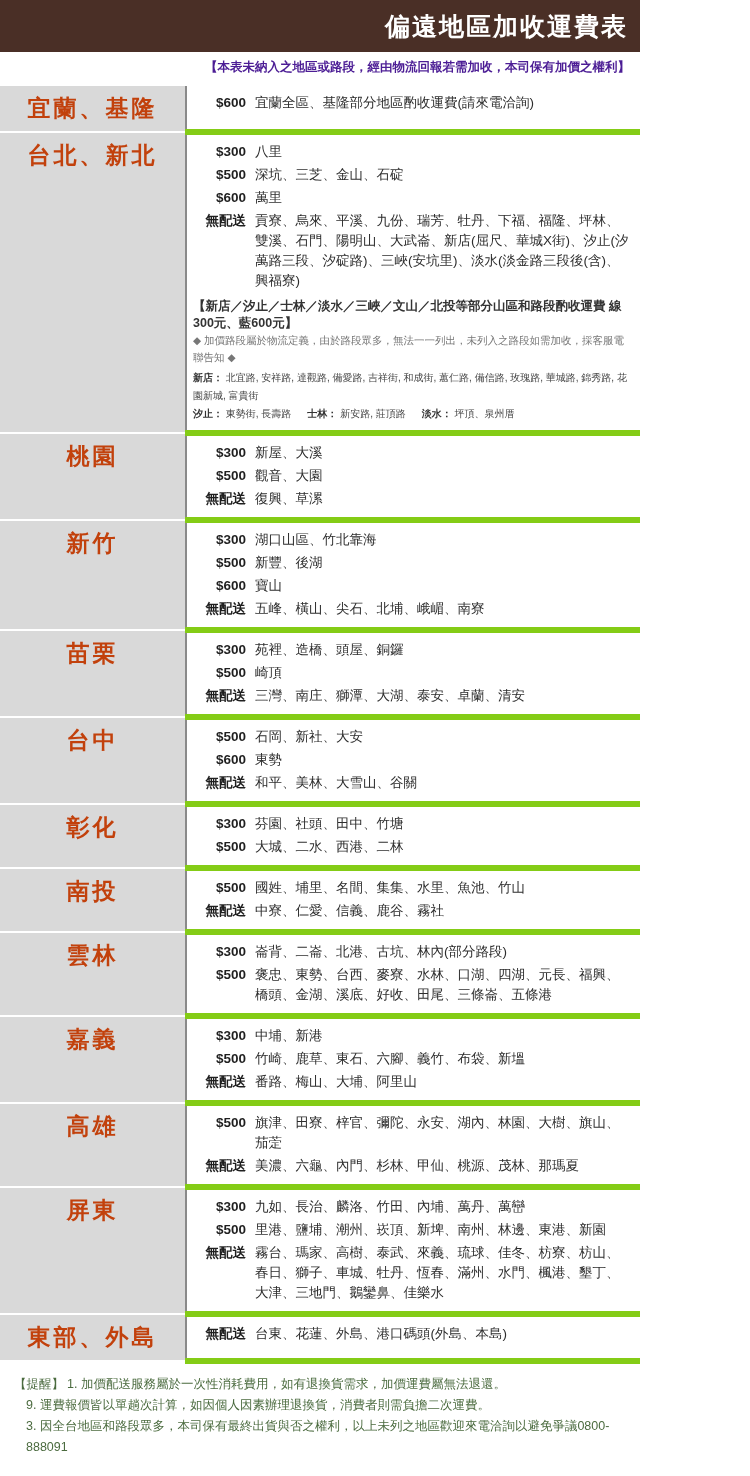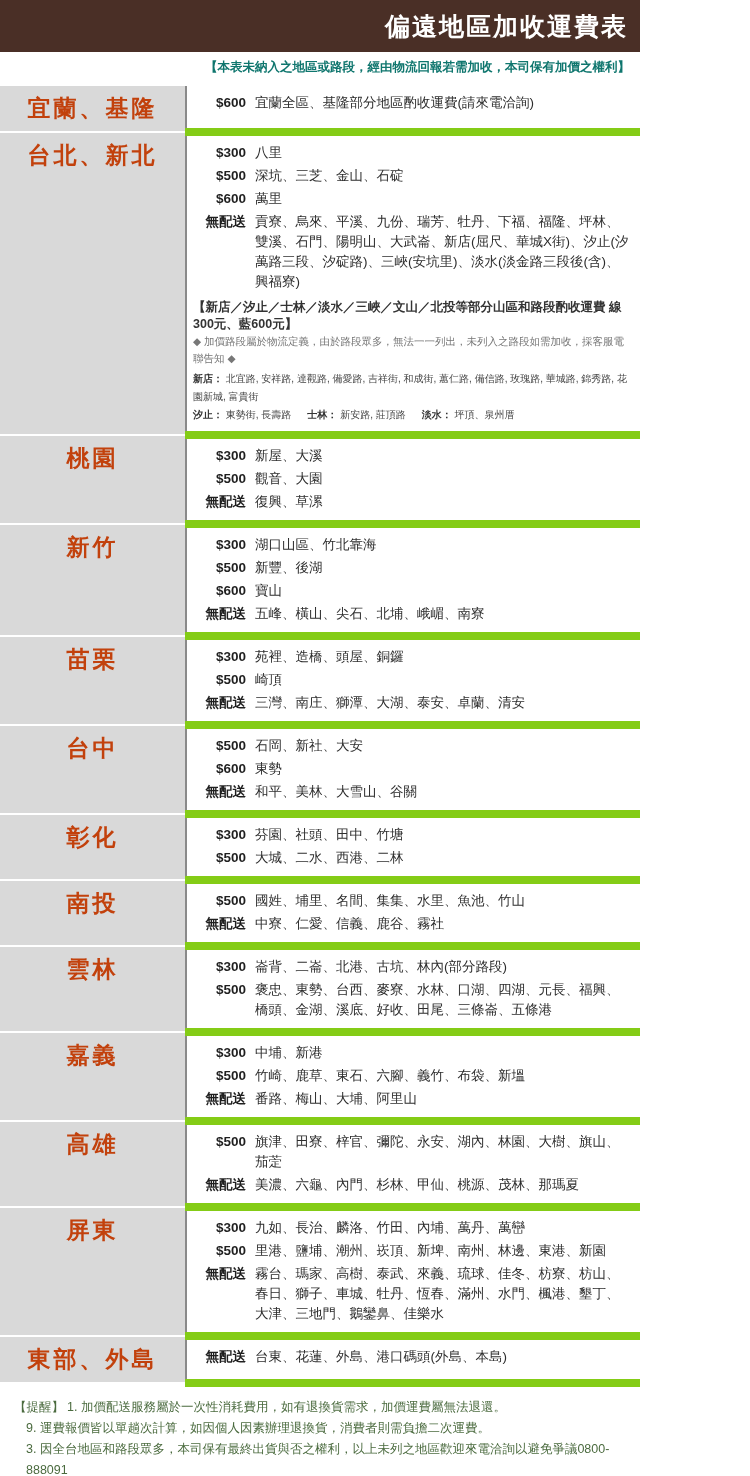--- a/index.html
+++ b/index.html
@@ -17,21 +17,21 @@
     background:#4a2f26;
     color:#ffffff;
     text-align:right;
     padding:10px 12px 9px 0;
     font-size:25px;
     font-weight:bold;
     letter-spacing:2px;
   }
   .subnote {
     text-align:right;
-    color:#0f766e;
+    color:#4c1d95;
     font-size:12.5px;
     padding:7px 10px 8px 0;
     font-weight:bold;
   }
 
   
   table.zones { width:100%; border-collapse:collapse; }
   table.zones td { vertical-align:top; }
 
   td.zone {
@@ -45,21 +45,21 @@
     letter-spacing:3px;
     color:#c2410c;
     padding:7px 4px 7px 4px;
     position:relative;
   }
   td.zone .zname { display:block; }
 
   td.detail {
     padding:5px 8px 7px 6px;
     border-top:2px solid #ffffff;
-    border-bottom:8px solid #84cc16;
+    border-bottom:6px solid #84cc16;
     background:#ffffff;
     border-left:2px solid #8a8a8a;
   }
 
   .row-line {
     display:flex;
     align-items:flex-start;
     font-size:13.5px;
     line-height:20px;
     padding:1.5px 0;

